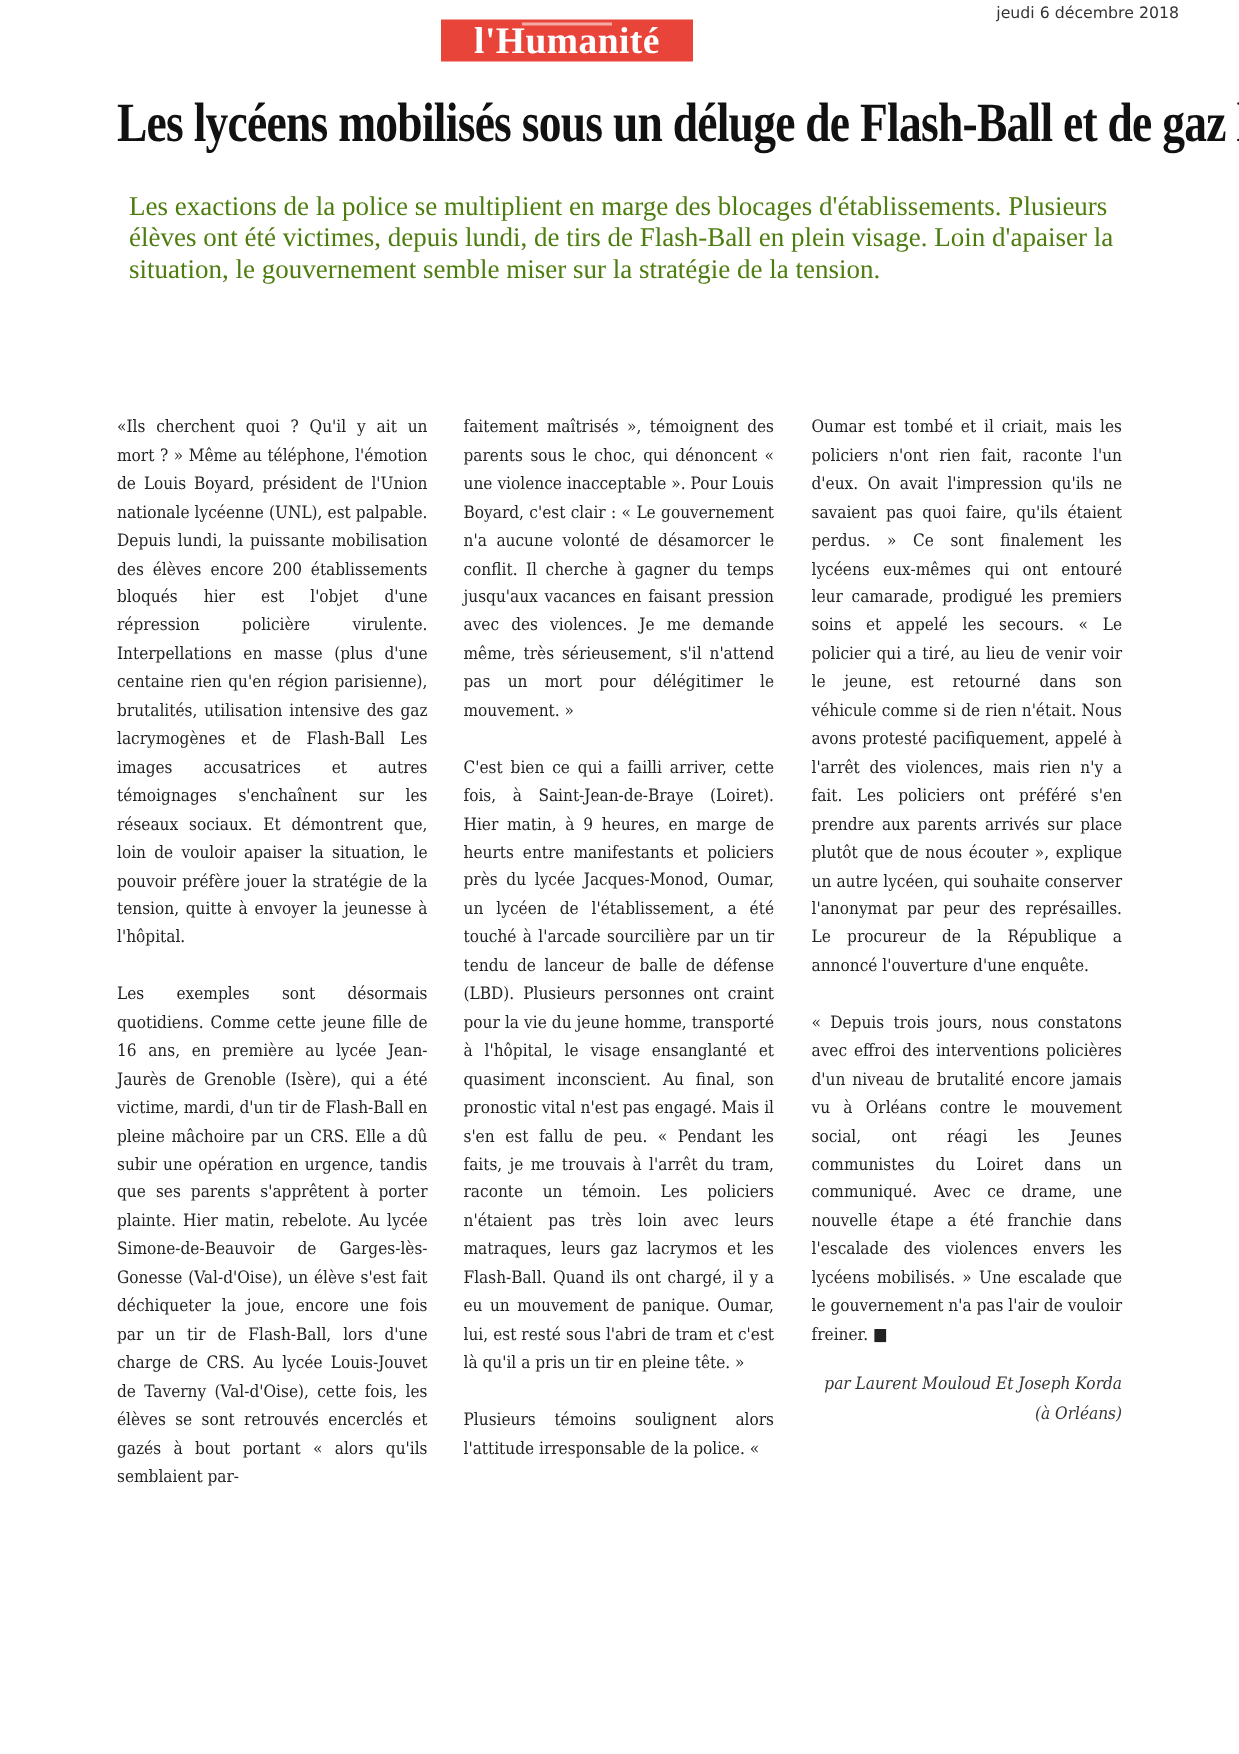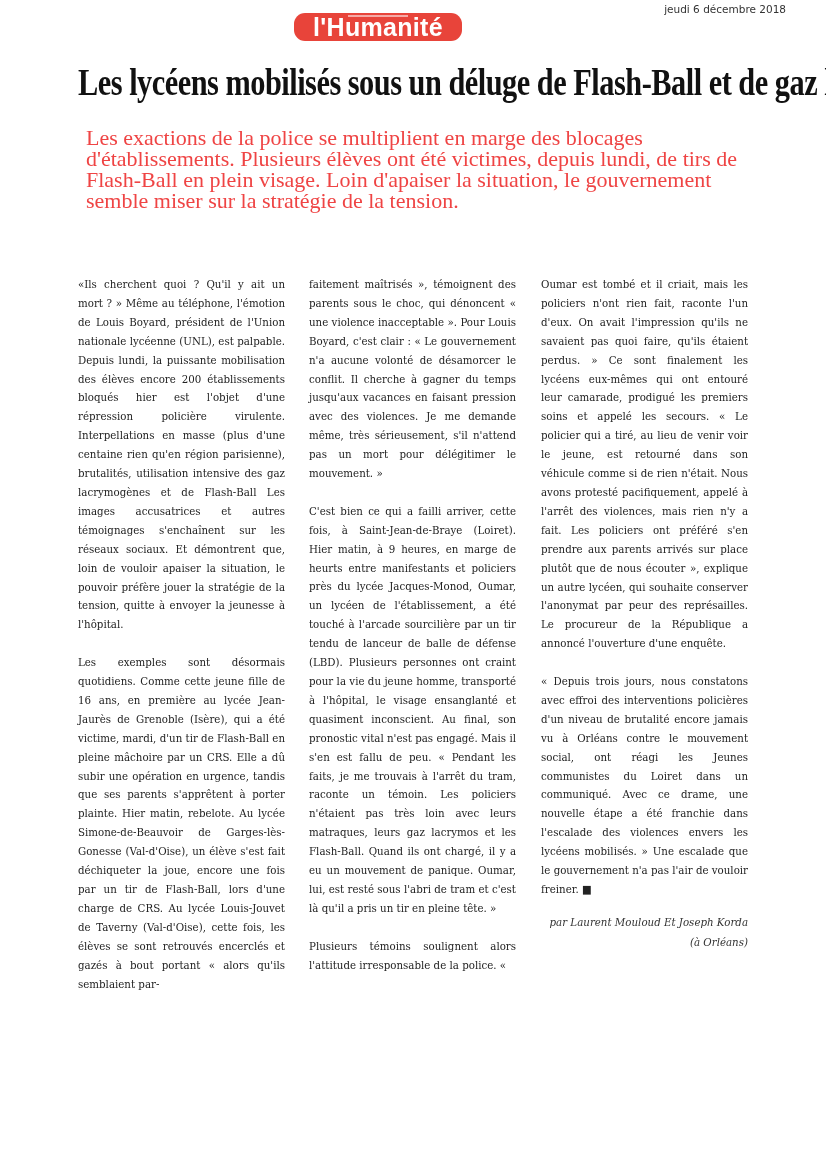--- a/index.html
+++ b/index.html
@@ -3,42 +3,42 @@
   <meta charset="utf-8">
   <style>
     * { margin: 0; padding: 0; box-sizing: border-box; }
     html, body { width: 826px; height: 1169px; background: #ffffff; overflow: hidden; }
     body { position: relative; font-family: "DejaVu Serif", serif; color: #222; }
 
     .logo {
       position: absolute; left: 294px; top: 13px; width: 168px; height: 28px;
       background: #e8443a; color: #fff;
       display: flex; align-items: center; justify-content: center;
-      font-family: Liberation Sans, sans-serif; font-weight: bold; font-size: 25px;
-      letter-spacing: 0.3px; line-height: 1; border-radius: 11px;
+      font-family: Liberation Serif, serif; font-weight: bold; font-size: 25px;
+      letter-spacing: 0.3px; line-height: 1;
     }
     .logo .tagline {
       position: absolute; top: 2px; left: 50%; transform: translateX(-50%);
       width: 60px; height: 2px; background: rgba(255,255,255,0.55);
     }
     .date {
       position: absolute; right: 40px; top: 3px;
       font-family: "DejaVu Sans", sans-serif; font-size: 10.5px; color: #333;
     }
     .headline {
       position: absolute; left: 78px; top: 60px; width: 660px;
       font-family: "Liberation Serif", serif; font-size: 37px; line-height: 46px;
       color: #111; white-space: nowrap;
       transform: scaleX(0.82); transform-origin: left top;
       letter-spacing: -0.6px;
     }
     .lede {
       position: absolute; left: 86px; top: 127px; width: 680px;
-      font-family: "Liberation Serif", serif; font-size: 22px; line-height: 21px;
-      color: #ef4444;
+      font-family: "Liberation Serif", serif; font-size: 18px; line-height: 21px;
+      color: #4d7c0f;
     }
 
     .col {
       position: absolute; top: 275px; width: 182px;
       font-family: "DejaVu Serif", serif; font-size: 11.4px; line-height: 18.9px;
       color: #222; text-align: justify; hyphens: manual;
       transform: scaleX(0.9); transform-origin: left top;
       width: 230px;
     }
     .col p { margin-bottom: 18.9px; }

